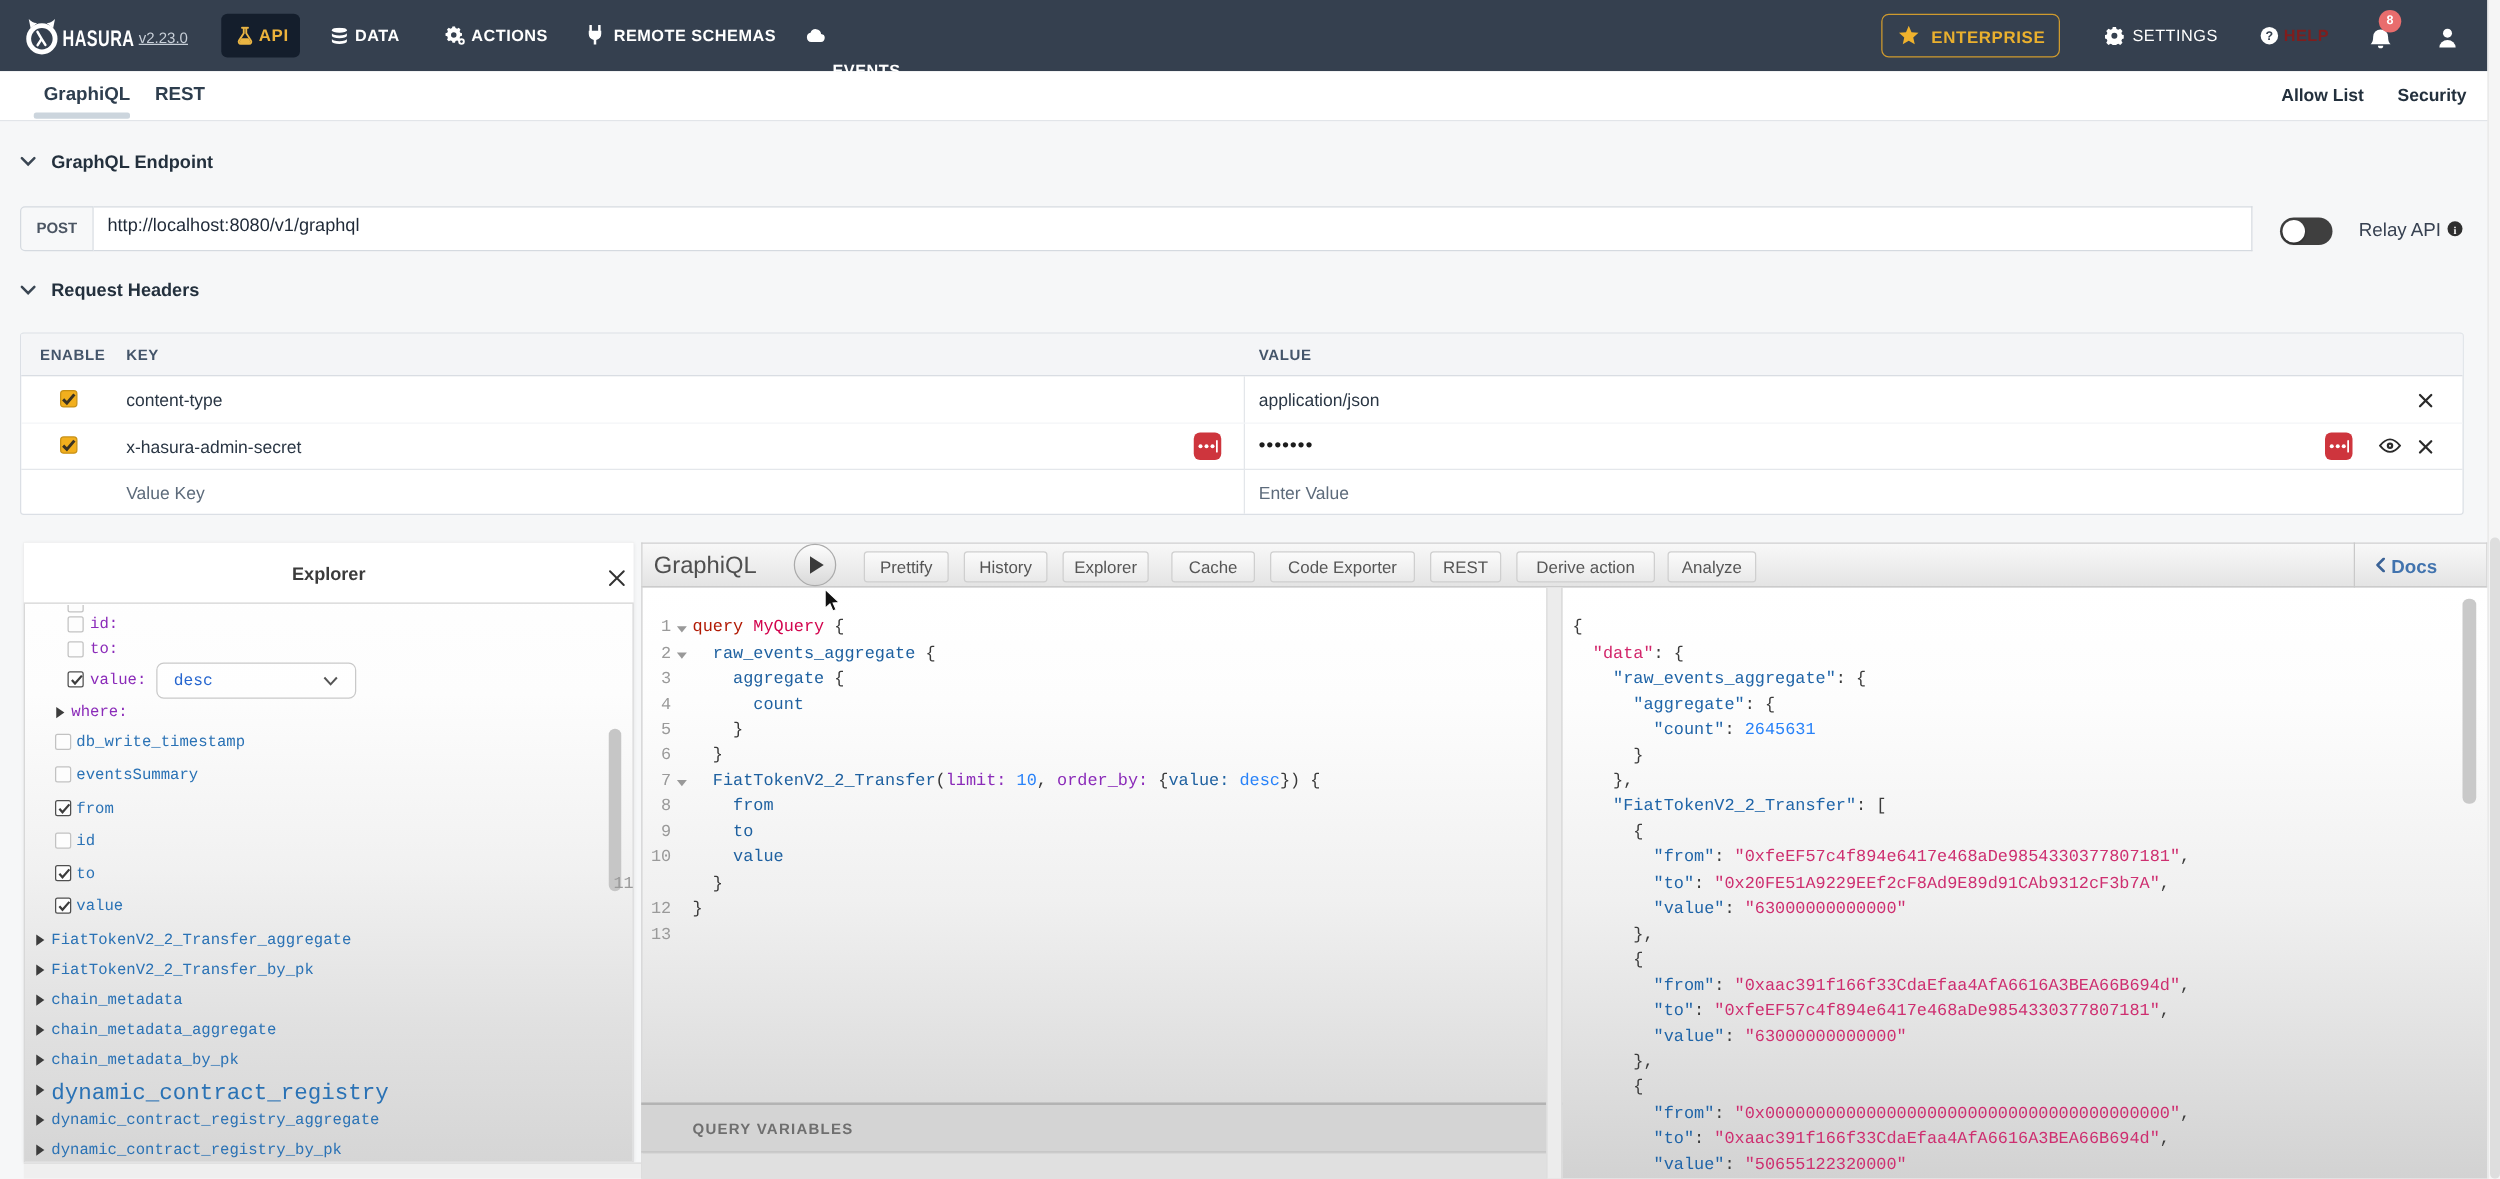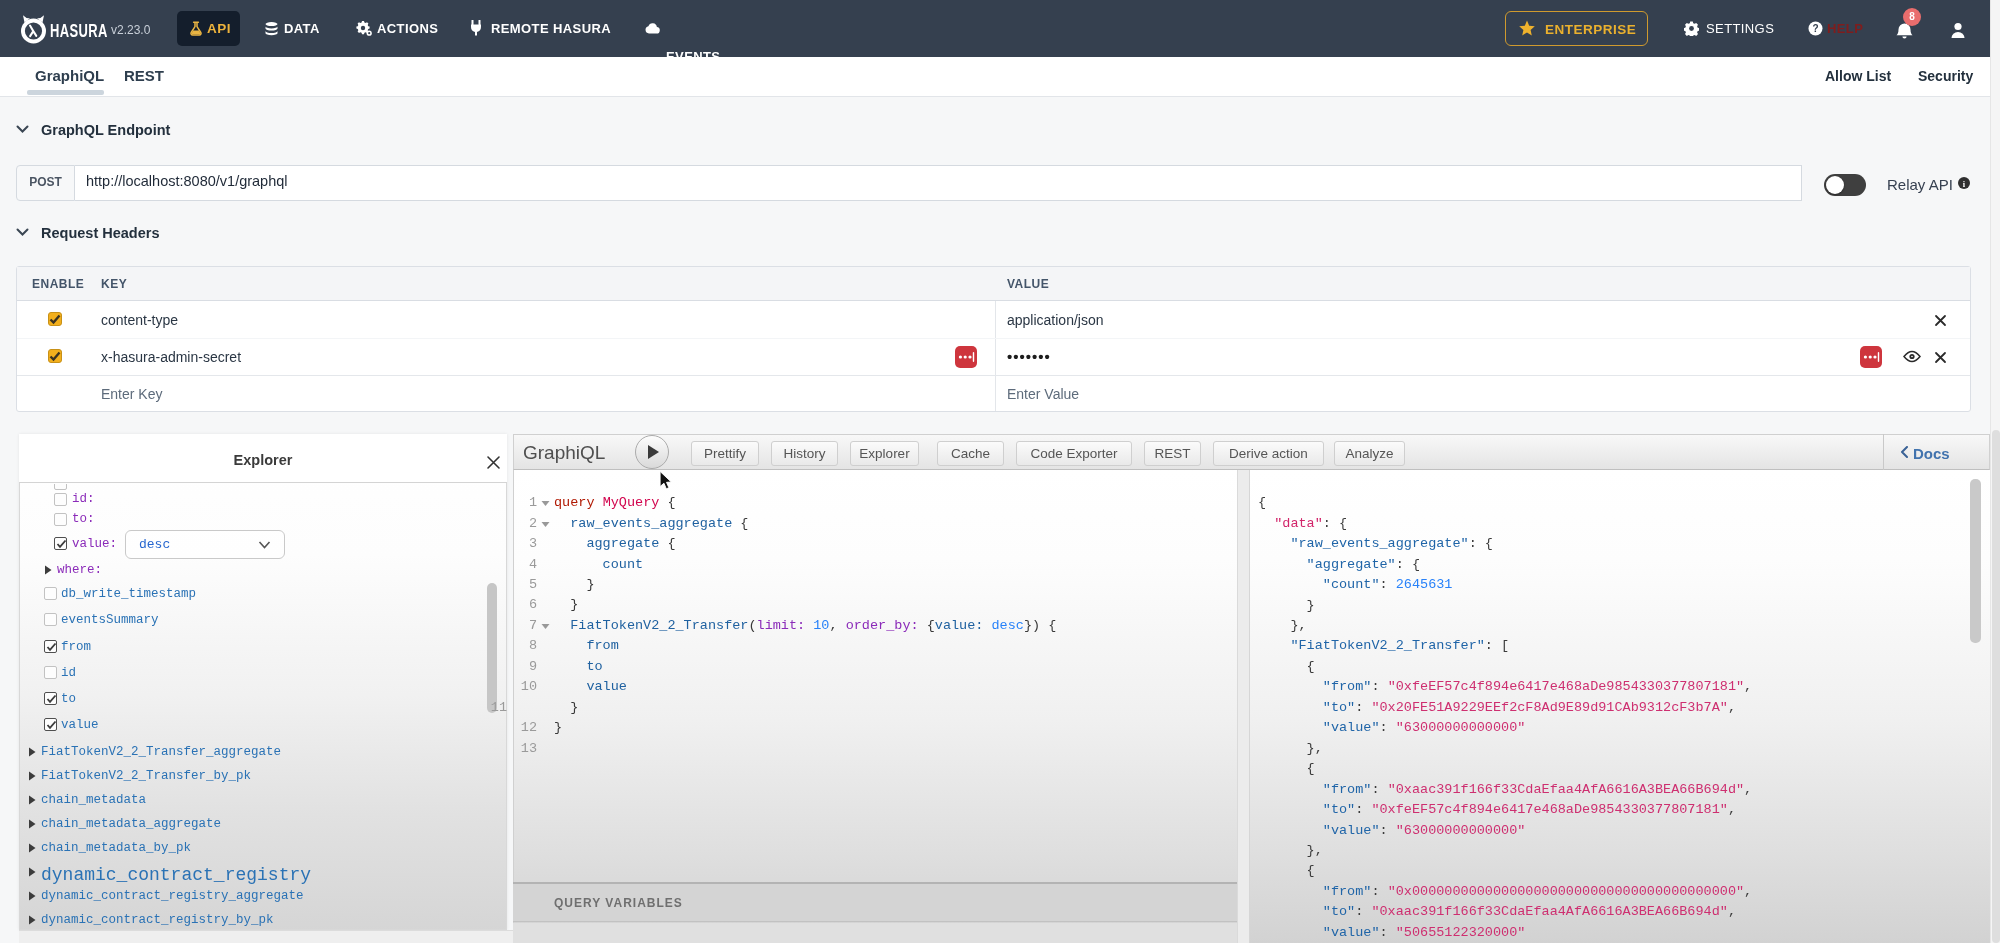--- a/index.html
+++ b/index.html
@@ -11,21 +11,21 @@
 <div class="abs" style="left:0;top:0;width:1990px;height:57px;background:#35404f;"></div>
 
 <svg class="abs" style="left:20px;top:13px;" width="27" height="33" viewBox="0 0 27 33">
   <path d="M4.5 9.5 L3 2.2 Q6.8 6 10 5.2 Z" fill="#fff"></path>
   <path d="M22.5 9.5 L24 2.2 Q20.2 6 17 5.2 Z" fill="#fff"></path>
   <circle cx="13.5" cy="18" r="12.5" fill="#fff"></circle>
   <circle cx="13.5" cy="18" r="8.6" fill="#35404f"></circle>
   <path d="M10 12.5 q2 3.5 3.3 5.6 l3 4.8 M13.3 18.1 l-3.2 5" stroke="#fff" stroke-width="2" fill="none" stroke-linecap="round"></path>
 </svg>
 <div class="abs" style="left:50px;top:21px;font-size:18px;font-weight:bold;color:#fff;letter-spacing:0.5px;transform:scaleX(0.72);transform-origin:left center;">HASURA</div>
-<div class="abs" style="left:111px;top:23px;font-size:12px;color:#c8cfd8;">v2.23.0</div>
+<div class="abs" style="left:111px;top:23px;font-size:12px;color:#c8cfd8;text-decoration:underline;">v2.23.0</div>
 <div class="abs" style="left:177px;top:11px;width:63px;height:35px;background:#141e2c;border-radius:5px;"></div>
 <svg class="abs" style="left:189px;top:21px;" width="14" height="15" viewBox="0 0 14 15">
   <path d="M4.6 1.2 h4.8 M6 1.2 v4.4 l-3.8 5.9 a1.7 1.7 0 0 0 1.4 2.6 h6.8 a1.7 1.7 0 0 0 1.4 -2.6 L8 5.6 V1.2" stroke="#eab543" stroke-width="1.5" fill="none" stroke-linecap="round"></path>
   <path d="M4.2 9.6 h5.6 l1.5 2.3 a0.9 0.9 0 0 1 -0.8 1.4 h-7 a0.9 0.9 0 0 1 -0.8 -1.4 z" fill="#eab543"></path>
 </svg>
 <div class="abs" style="left:207px;top:21px;font-size:13.5px;font-weight:bold;color:#edb33c;letter-spacing:0.5px;">API</div>
 <svg class="abs" style="left:265px;top:22px;" width="13" height="14" viewBox="0 0 13 14">
  <ellipse cx="6.5" cy="2.1" rx="6" ry="2" fill="#fff"></ellipse>
  <path d="M0.5 4.4 a 6 2 0 0 0 12 0 v2.2 a 6 2 0 0 1 -12 0 z" fill="#fff"></path>
  <path d="M0.5 9 a 6 2 0 0 0 12 0 v2.2 a 6 2 0 0 1 -12 0 z" fill="#fff"></path>
@@ -39,21 +39,21 @@
  <g fill="#fff">
       <circle cx="13.2" cy="12.2" r="2.6"></circle>
     </g>
  <circle cx="13.2" cy="12.2" r="1.1" fill="#35404f"></circle>
 </svg>
 <div class="abs" style="left:377px;top:21px;font-size:13px;font-weight:bold;color:#fff;letter-spacing:0.4px;">ACTIONS</div>
 <svg class="abs" style="left:470px;top:20px;" width="12" height="16" viewBox="0 0 12 16">
  <path d="M2.5 0.5 v4 M9.5 0.5 v4" stroke="#fff" stroke-width="2" stroke-linecap="round"></path>
  <path d="M1 4.5 h10 v2.5 a5 5 0 0 1 -4 4.9 v3.6 h-2 v-3.6 a5 5 0 0 1 -4 -4.9 z" fill="#fff"></path>
 </svg>
-<div class="abs" style="left:491px;top:21px;font-size:13px;font-weight:bold;color:#fff;letter-spacing:0.4px;">REMOTE HASURA</div>
+<div class="abs" style="left:491px;top:21px;font-size:13px;font-weight:bold;color:#fff;letter-spacing:0.4px;">REMOTE SCHEMAS</div>
 <svg class="abs" style="left:645px;top:23px;" width="15" height="11" viewBox="0 0 15 11">
  <path d="M4 10.5 a3.7 3.7 0 0 1 -0.6 -7.3 a4.4 4.4 0 0 1 8.5 0.9 a3.2 3.2 0 0 1 -0.7 6.4 z" fill="#fff"></path>
 </svg>
 <div class="abs" style="left:666px;top:21px;font-size:13px;font-weight:bold;color:#fff;letter-spacing:0.4px;margin-top:28px;">EVENTS</div>
 <div class="abs" style="left:1505px;top:11px;width:143px;height:35px;border:1.5px solid #cf9a2e;border-radius:6px;"></div>
 <svg class="abs" style="left:1518px;top:20px;" width="18" height="17" viewBox="0 0 18 17">
  <path d="M9 0.5 l2.2 5.2 5.6 0.5 -4.2 3.7 1.2 5.5 -4.8-2.9 -4.8 2.9 1.2-5.5 -4.2-3.7 5.6-0.5 z" fill="#efb22d"></path>
 </svg>
 <div class="abs" style="left:1545px;top:22px;font-size:13.5px;font-weight:bold;color:#eab02e;letter-spacing:0.5px;">ENTERPRISE</div>
 <svg class="abs" style="left:1684px;top:21px;" width="15" height="15" viewBox="0 0 15 15">
@@ -112,21 +112,21 @@
     <path d="M1.5 5.5 L4.5 8.5 L10.5 1.5" stroke="#3b3322" stroke-width="2.4" fill="none"></path>
   </svg>
 <div class="abs" style="left:48px;top:349px;width:14px;height:14px;background:#f2af1d;border:1px solid #c89117;border-radius:3px;"></div>
 <svg class="abs" style="left:49px;top:351px;" width="12" height="11" viewBox="0 0 12 11">
     <path d="M1.5 5.5 L4.5 8.5 L10.5 1.5" stroke="#3b3322" stroke-width="2.4" fill="none"></path>
   </svg>
 <div class="abs" style="left:101px;top:312px;font-size:14px;color:#2a3644;">content-type</div>
 <div class="abs" style="left:1007px;top:312px;font-size:14px;color:#2a3644;">application/json</div>
 <div class="abs row" style="left:101px;top:349px;font-size:14px;color:#2a3644;">x-hasura-admin-secret</div>
 <div class="abs" style="left:1007px;top:348px;font-size:15px;font-weight:bold;color:#1d1d1d;letter-spacing:1px;">•••••••</div>
-<div class="abs" style="left:101px;top:386px;font-size:14px;color:#5d6b7b;">Enter Key</div>
+<div class="abs" style="left:101px;top:386px;font-size:14px;color:#5d6b7b;">Value Key</div>
 <div class="abs" style="left:1007px;top:386px;font-size:14px;color:#5d6b7b;">Enter Value</div>
 <div class="abs" style="left:955px;top:346px;width:22px;height:22px;background:#ce353d;border-radius:5px;"></div>
 <svg class="abs" style="left:955px;top:346px;" width="22" height="22" viewBox="0 0 22 22">
  <circle cx="5.4" cy="11" r="1.6" fill="#fff"></circle>
     <circle cx="10.2" cy="11" r="1.6" fill="#fff"></circle>
     <circle cx="15" cy="11" r="1.6" fill="#fff"></circle>
  <rect x="17.8" y="6" width="1.4" height="10" rx="0.7" fill="#fff"></rect>
 </svg>
 <div class="abs" style="left:1860px;top:346px;width:22px;height:22px;background:#ce353d;border-radius:5px;"></div>
 <svg class="abs" style="left:1860px;top:346px;" width="22" height="22" viewBox="0 0 22 22">

